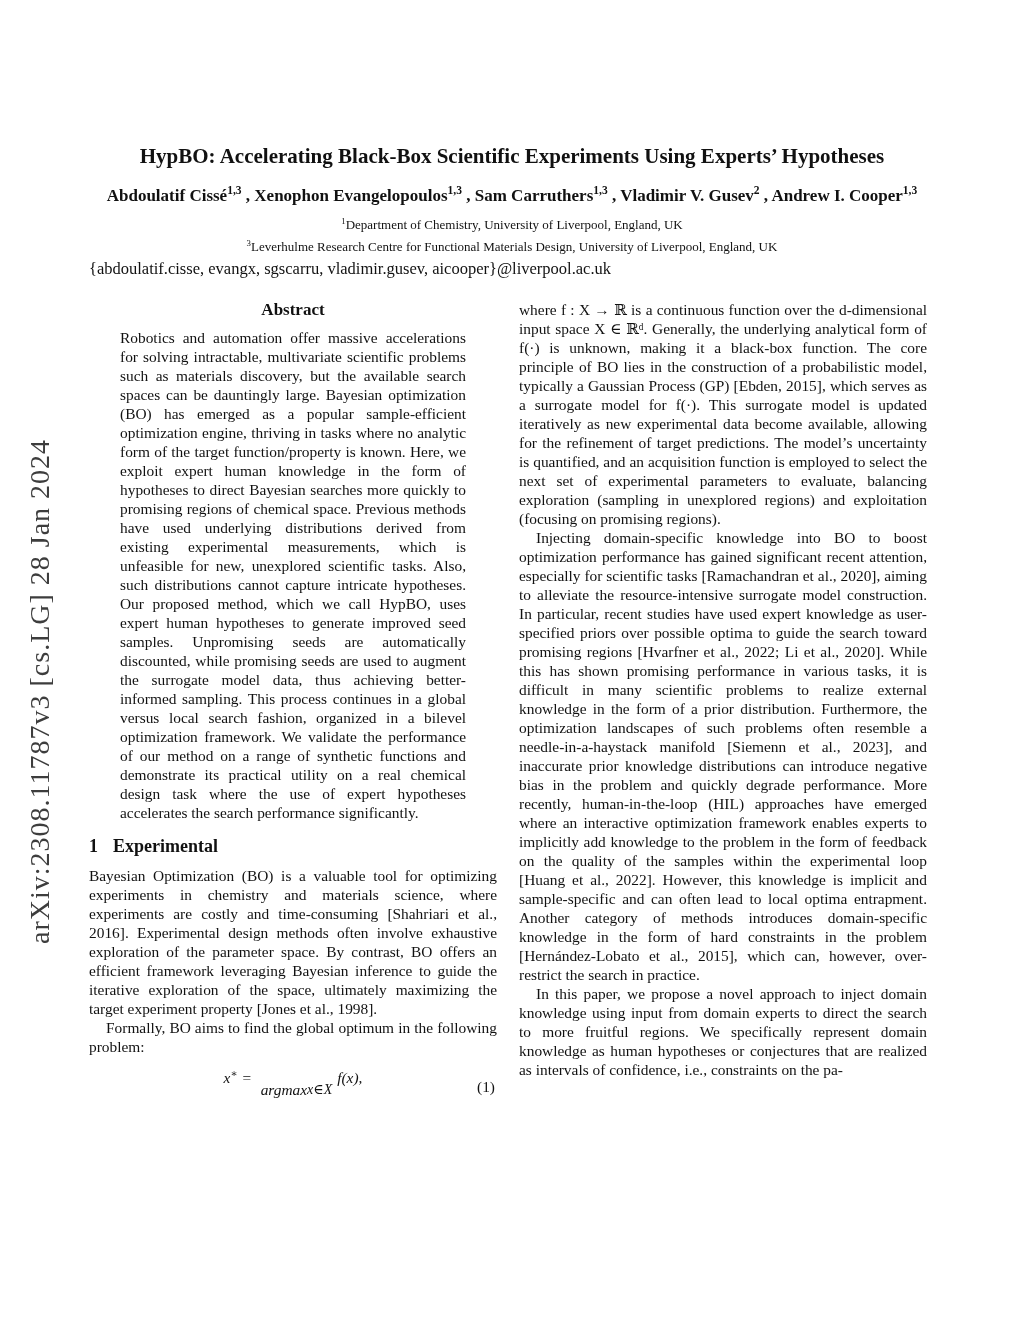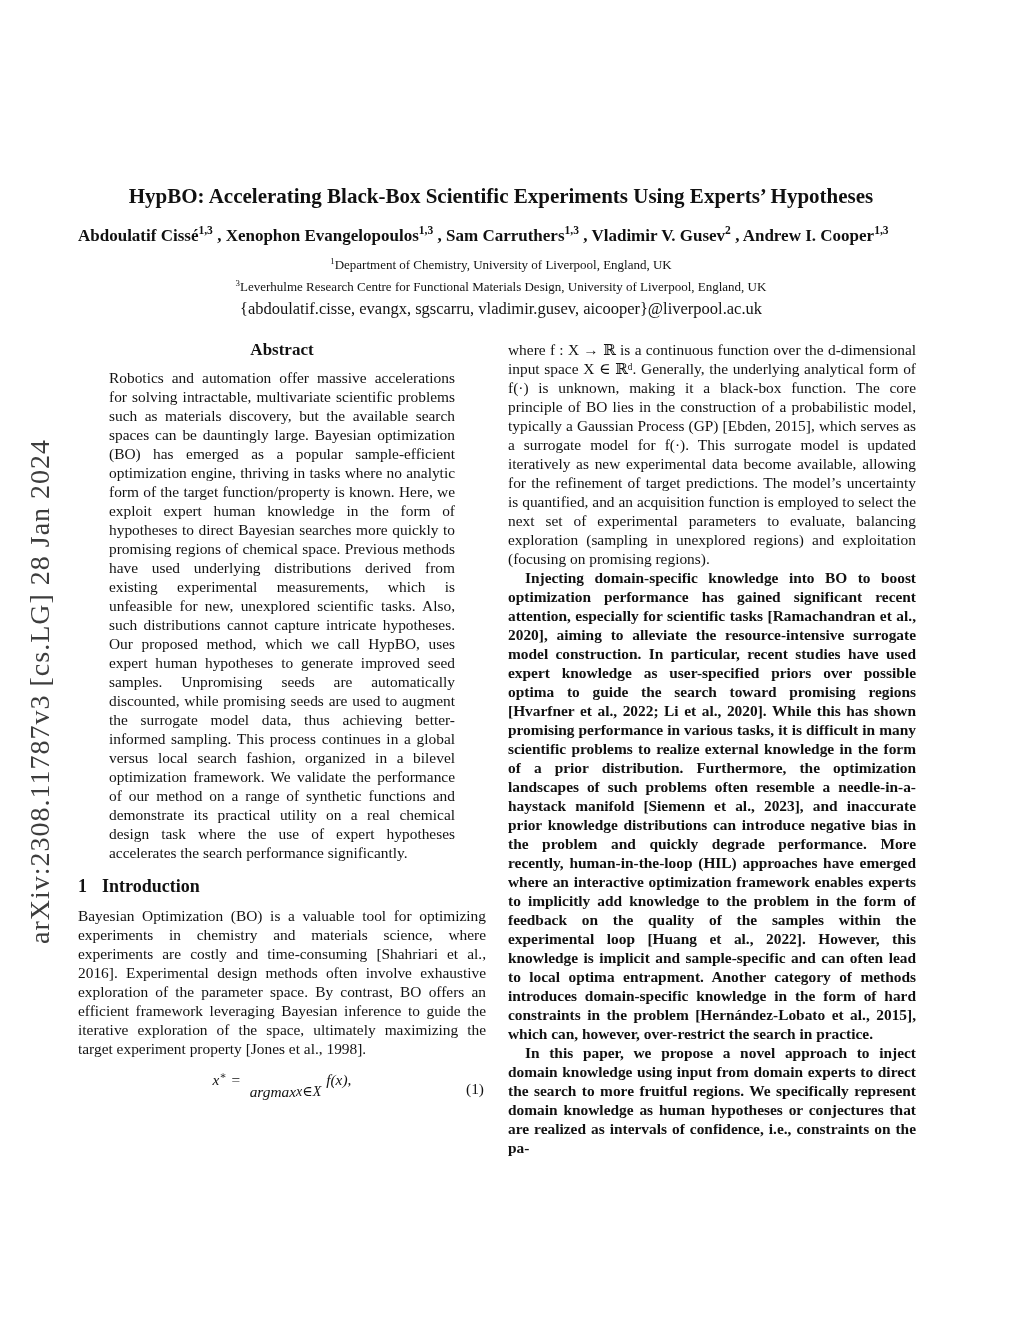--- a/index.html
+++ b/index.html
@@ -15,42 +15,42 @@
   .watermark {
     position:absolute;
     left:24px; top:944px;
     transform-origin:0 0;
     transform:rotate(-90deg);
     font-size:28px;
     letter-spacing:1px;
     color:#3d3d3d;
     white-space:nowrap;
   }
-  .content { position:absolute; left:78px; top:142px; width:846px;margin-top:40px; }
+  .content { position:absolute; left:89px; top:142px; width:846px; }
   .title {
     margin:0 auto; text-align:center;
     font-size:21px; line-height:29px; font-weight:bold;
     max-width:842px;
   }
   sup { font-size:68%; line-height:0; }
   .authors {
-    margin-top:13px; 
+    margin-top:13px; text-align:center;
     font-weight:bold; font-size:17px; line-height:23px;
   }
   .affiliations { margin-top:7px; text-align:center; font-size:13px; line-height:22px; }
   .affil-line { }
-  .email { text-align:center; font-size:16.5px; line-height:22px; }
+  .email { font-size:16.5px; line-height:22px; }
   .columns { display:flex; gap:22px; margin-top:20px; }
   .col { width:408px; font-size:15.4px; line-height:19px; text-align:justify; }
   .abstract-heading { text-align:center; font-weight:bold; font-size:17px; margin-bottom:9px; }
   .abstract-body { padding:0 31px; }
   .section-heading { font-size:18px; font-weight:bold; margin:15px 0 10px 0; }
   .section-number { margin-right:15px; }
   p { margin:0; }
-  p.indent { text-indent:17px;font-weight:bold; }
+  p.indent { text-indent:17px; }
   .equation { position:relative; text-align:center; margin-top:12px; font-style:italic; font-size:15.4px; }
   .eq-num { position:absolute; right:2px; top:9px; font-style:normal; }
   .argmax-stack {
     display:inline-flex; flex-direction:row; align-items:center;
     vertical-align:-12px; line-height:1.05; margin:0 5px;
   }
   .argmax-sub { font-size:14px; }
 </style>
 </head>
 <body>
@@ -78,24 +78,25 @@
 
       <div class="col">
         <div>
           <div class="abstract-heading">Abstract</div>
           <div class="abstract-body">
             <p>Robotics and automation offer massive accelerations for solving intractable, multivariate scientific problems such as materials discovery, but the available search spaces can be dauntingly large. Bayesian optimization (BO) has emerged as a popular sample-efficient optimization engine, thriving in tasks where no analytic form of the target function/property is known. Here, we exploit expert human knowledge in the form of hypotheses to direct Bayesian searches more quickly to promising regions of chemical space. Previous methods have used underlying distributions derived from existing experimental measurements, which is unfeasible for new, unexplored scientific tasks. Also, such distributions cannot capture intricate hypotheses. Our proposed method, which we call HypBO, uses expert human hypotheses to generate improved seed samples. Unpromising seeds are automatically discounted, while promising seeds are used to augment the surrogate model data, thus achieving better-informed sampling. This process continues in a global versus local search fashion, organized in a bilevel optimization framework. We validate the performance of our method on a range of synthetic functions and demonstrate its practical utility on a real chemical design task where the use of expert hypotheses accelerates the search performance significantly.</p>
           </div>
         </div>
 
         <div class="section-heading">
-          <span class="section-number">1</span><span>Introduction</span>
+          <span class="section-number">1</span><span>Experimental</span>
         </div>
 
         <p>Bayesian Optimization (BO) is a valuable tool for optimizing experiments in chemistry and materials science, where experiments are costly and time-consuming [Shahriari et al., 2016]. Experimental design methods often involve exhaustive exploration of the parameter space. By contrast, BO offers an efficient framework leveraging Bayesian inference to guide the iterative exploration of the space, ultimately maximizing the target experiment property [Jones et al., 1998].</p>
+        <p class="indent">Formally, BO aims to find the global optimum in the following problem:</p>
 
         <div class="equation">
           <span><span>x</span><sup>∗</sup><span> = </span><span class="argmax-stack">
                 <span>argmax</span>
                 <span class="argmax-sub">x∈X</span>
               </span><span>f(x),</span></span>
           <span class="eq-num">(1)</span>
         </div>
       </div>
 

